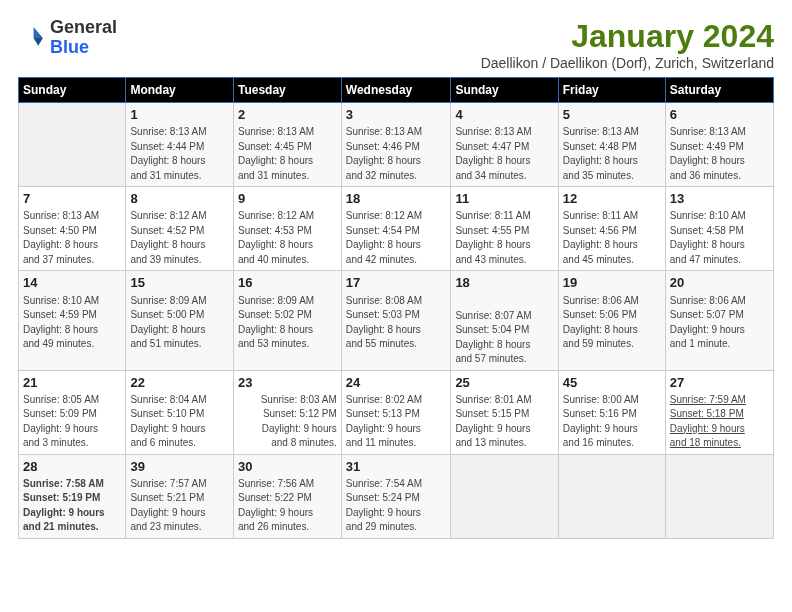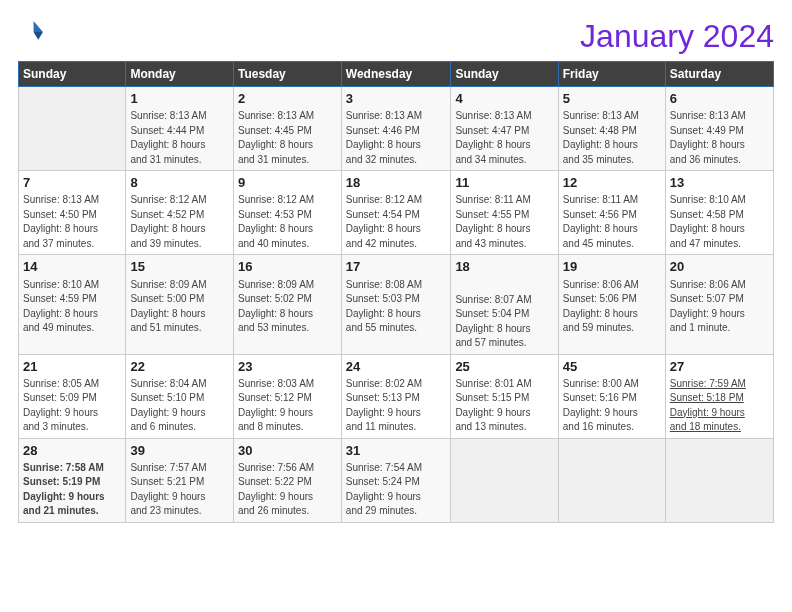--- a/index.html
+++ b/index.html
@@ -35,35 +35,35 @@
     .logo-blue { color: #2563eb; }
     .logo-icon {
       width: 28px;
       height: 28px;
     }
     .title-block {
       text-align: right;
     }
     .title-block h1 {
       font-size: 32px;
-      font-weight: normal;
-      color: #6d28d9;
+      font-weight: bold;
+      color: #4d7c0f;
     }
     .title-block h2 {
       font-size: 14px;
       color: #444;
       font-weight: normal;
     }
     .calendar {
       width: 100%;
       border-collapse: collapse;
       font-size: 11px;
     }
     .calendar thead tr th {
-      background-color: #404040;
+      background-color: #000000;
       color: white;
       padding: 5px 4px;
       text-align: left;
       font-size: 12px;
       font-weight: bold;
       border: 1px solid #2a6db5;
     }
     .calendar tbody tr td {
       border: 1px solid #ccc;
       vertical-align: top;
@@ -100,23 +100,28 @@
 </head>
 <body>
 
 <div class="page">
   <div class="header">
     <div class="logo">
       <svg class="logo-icon" viewBox="0 0 36 36">
         <polygon points="20,4 32,18 20,18" fill="#2a6db5"></polygon>
         <polygon points="20,18 32,18 26,28" fill="#1a4e8a"></polygon>
       </svg>
+      <div class="logo-text">
+        <span class="logo-general">General</span><br>
+        <span class="logo-blue">Blue</span>
+      </div>
     </div>
     <div class="title-block">
       <h1>January 2024</h1>
+      <h2>Daellikon / Daellikon (Dorf), Zurich, Switzerland</h2>
     </div>
   </div>
 
   <table class="calendar">
     <thead>
       <tr>
       <th>Sunday</th>
           <th>Monday</th>
           <th>Tuesday</th>
           <th>Wednesday</th>
@@ -283,21 +288,21 @@
           </td>
           <td>
             <span class="day-num">22</span>
             <div class="day-info" style="white-space: pre-line;">Sunrise: 8:04 AM
 Sunset: 5:10 PM
 Daylight: 9 hours
 and 6 minutes.</div>
           </td>
           <td>
             <span class="day-num">23</span>
-            <div class="day-info" style="white-space: pre-line;">Sunrise: 8:03 AM
+            <div class="day-info" style="white-space: pre-line; text-align: right;">Sunrise: 8:03 AM
 Sunset: 5:12 PM
 Daylight: 9 hours
 and 8 minutes.</div>
           </td>
           <td>
             <span class="day-num">24</span>
             <div class="day-info" style="white-space: pre-line;">Sunrise: 8:02 AM
 Sunset: 5:13 PM
 Daylight: 9 hours
 and 11 minutes.</div>

